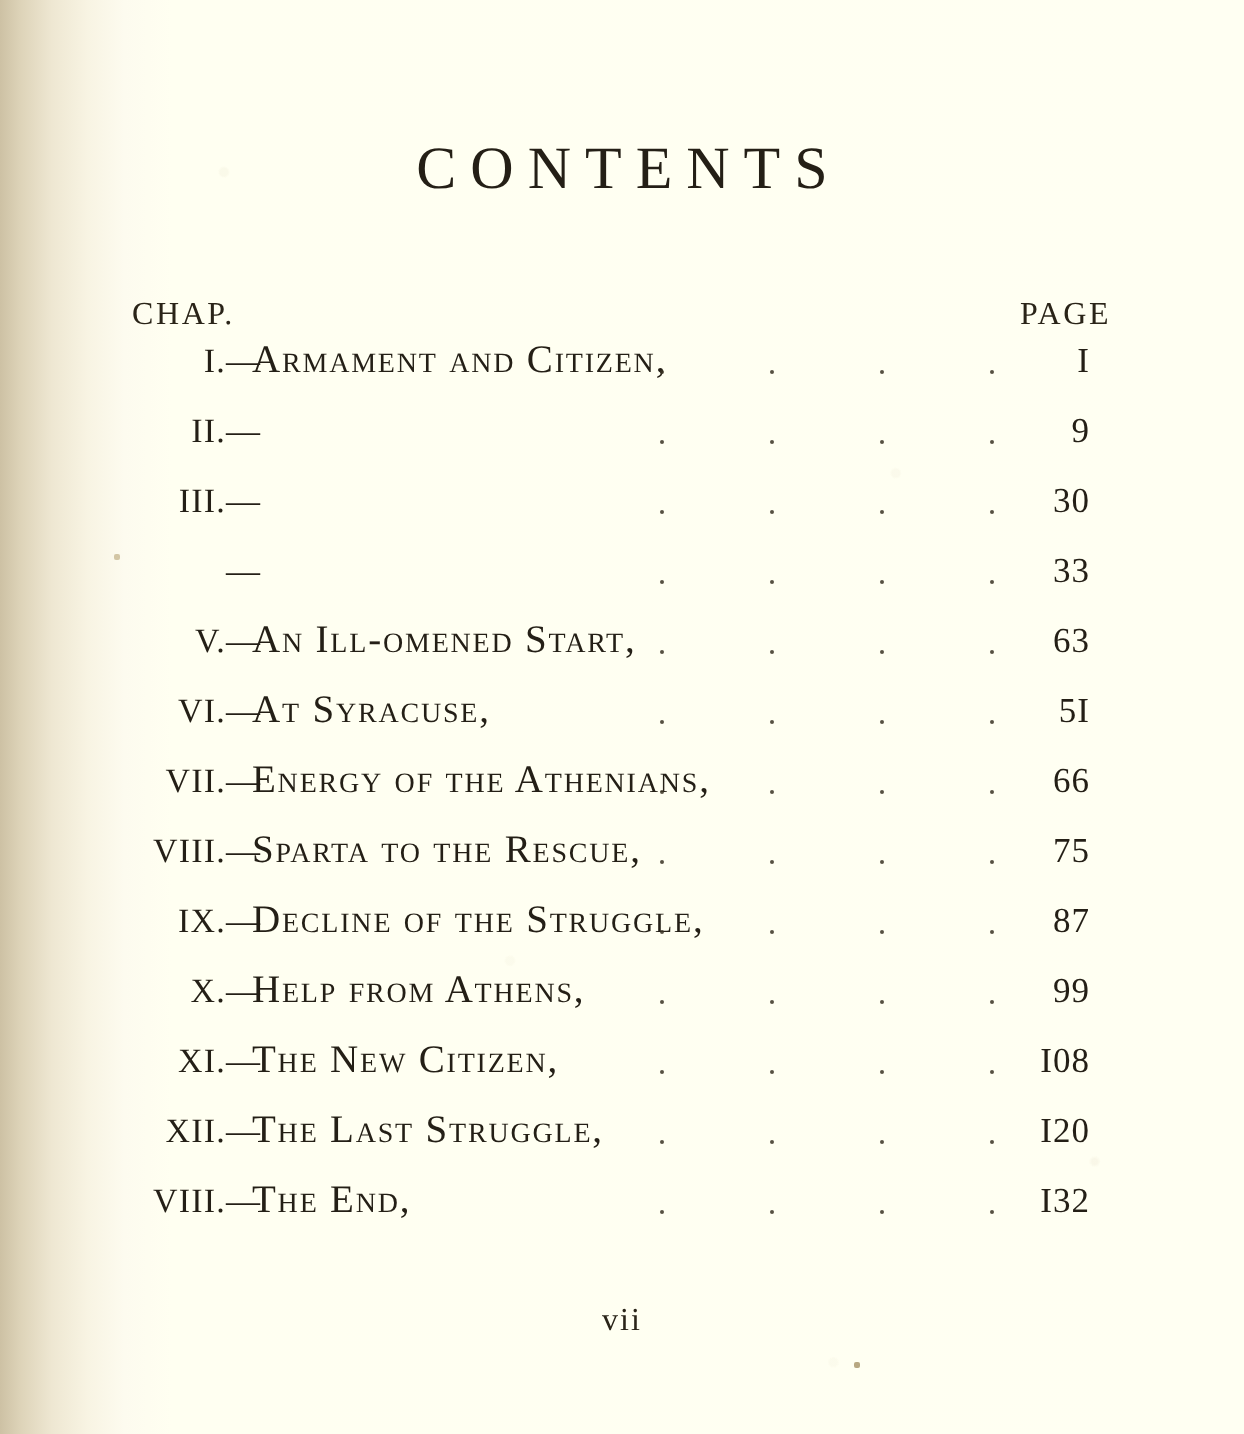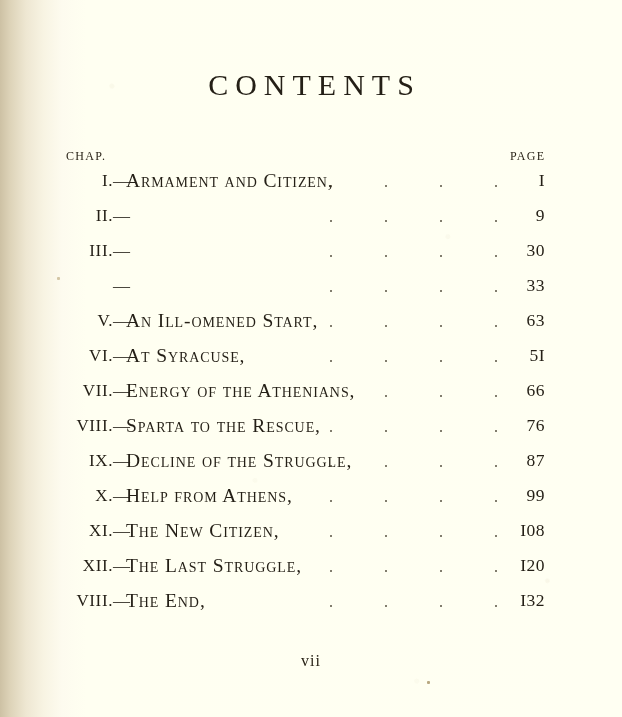--- a/index.html
+++ b/index.html
@@ -75,21 +75,21 @@
   }
 
   #headrow {
     position: absolute;
     left: 0; top: 149px;
     width: 622px;
     height: 14px;
   }
   .colhead {
     position: absolute;
-    font-size: 12px;
+    font-size: 16px;
     letter-spacing: 1.3px;
     color: #2a2418;
   }
   #chap-head { left: 66px; }
   #page-head { left: 510px; }
 
   #toc {
     position: absolute;
     left: 0; top: 163px;
     width: 622px;
@@ -259,21 +259,21 @@
       <div class="entry">
         <span class="num">VIII.</span>
         <span class="dash">—</span>
         <span class="label">Sparta to the Rescue,</span>
         <span class="leaders">
           <i style="left: 330px;"></i>
           <i style="left: 385px;"></i>
           <i style="left: 440px;"></i>
           <i style="left: 495px;"></i>
         </span>
-        <span class="pg">76</span>
+        <span class="pg">75</span>
       </div>
       <div class="entry">
         <span class="num">IX.</span>
         <span class="dash">—</span>
         <span class="label">Decline of the Struggle,</span>
         <span class="leaders">
           <i style="left: 330px;"></i>
           <i style="left: 385px;"></i>
           <i style="left: 440px;"></i>
           <i style="left: 495px;"></i>

